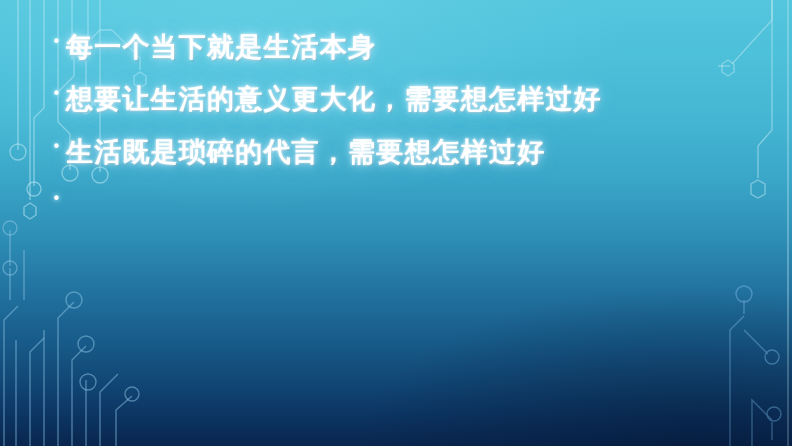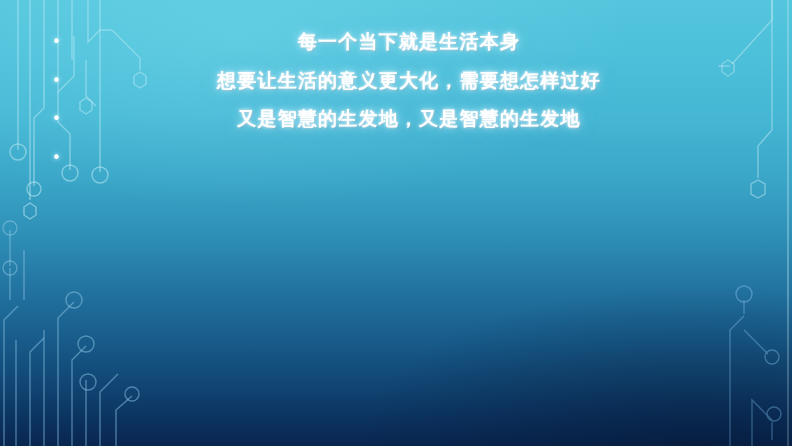--- a/index.html
+++ b/index.html
@@ -68,31 +68,30 @@
     width: 14px;
     margin-top: 9px;
     color: #ffffff;
     font-size: 15px;
     line-height: 1;
     text-shadow: 0 0 4px rgba(200,245,255,0.95), 0 0 9px rgba(160,230,255,0.6);
   }
   .bullet-text {
     flex: 1 1 auto;
     color: #ffffff;
-    font-family: Liberation Sans, sans-serif;
-    font-size: 19px;
+    font-family: Liberation Mono, monospace;
+    font-size: 27px;
     font-weight: 700;
     line-height: 1.72;
     letter-spacing: 1.2px;
     text-shadow:
        0 0 3px rgba(255,255,255,0.95),
        0 0 8px rgba(185,238,255,0.85),
        0 0 16px rgba(140,215,245,0.55),
        1px 1px 2px rgba(10,50,80,0.35);
-    text-align: center;
   }
   .bullet-text .wrap-line {
     display: block;
     text-indent: 16px;
   }
 </style>
 </head>
 <body>
 
 <div class="slide">
@@ -186,21 +185,21 @@
     <div class="bullet-row">
       <span class="bullet-dot">•</span>
       <span class="bullet-text">
         <span>想要让生活的意义更大化，需要想怎样过好</span>
       </span>
     </div>
 
     <div class="bullet-row">
       <span class="bullet-dot">•</span>
       <span class="bullet-text">
-        <span>又是智慧的生发地，又是智慧的生发地</span>
+        <span>生活既是琐碎的代言，需要想怎样过好</span>
       </span>
     </div>
 
     <div class="bullet-row">
       <span class="bullet-dot">•</span>
       <span class="bullet-text">
       </span>
     </div>
 
   </div>

